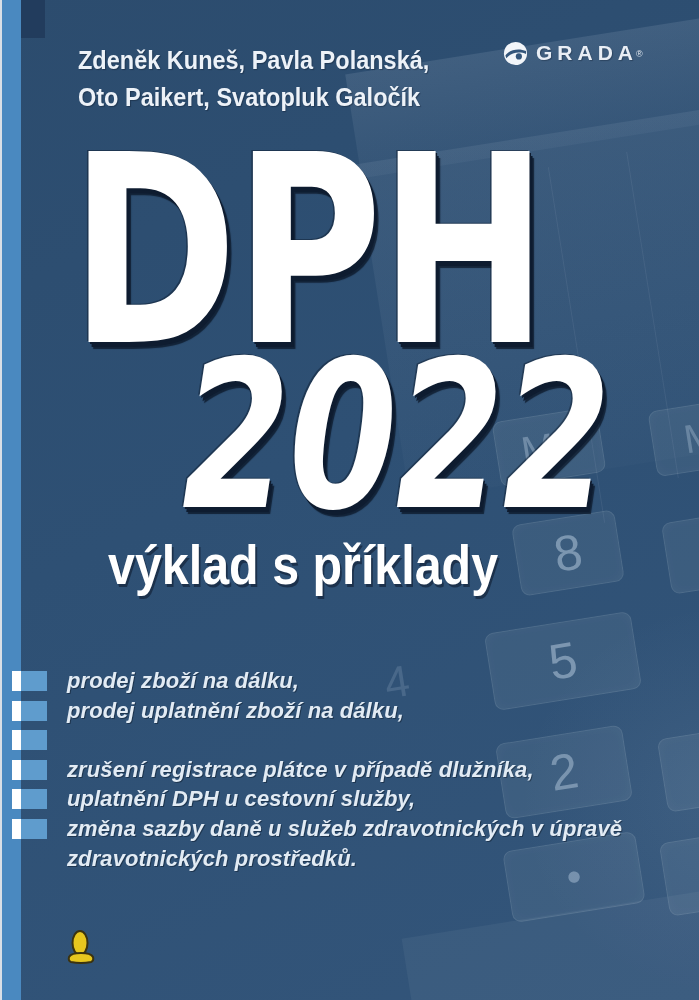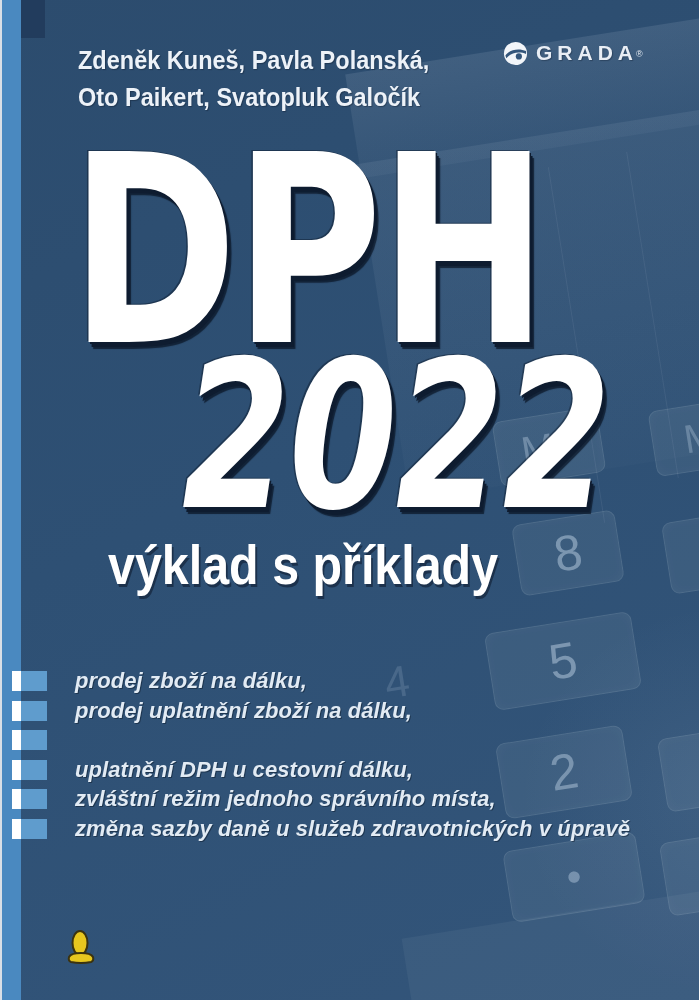--- a/index.html
+++ b/index.html
@@ -60,21 +60,21 @@
   .t-sub{position:absolute;left:108px;top:538px;z-index:9;
     font-weight:700;font-size:55px;line-height:1;color:#ffffff;
     transform:scaleX(0.88);transform-origin:left top;white-space:nowrap;
     text-shadow:2px 3px 0 rgba(12,24,42,0.55);}
   
   .topics{position:absolute;left:0;top:666px;z-index:10;margin:0;padding:0;list-style:none;width:660px;}
   .topic-row{display:flex;align-items:flex-start;min-height:29.6px;}
   .bullet{flex:0 0 auto;display:flex;margin-top:5px;}
   .b-white{display:block;width:9px;height:20px;background:#ffffff;margin-left:12px;}
   .b-blue{display:block;width:26px;height:20px;background:#5f9ccd;}
-  .topic-text{margin-left:28px;color:#e2ebf4;font-style:italic;font-weight:700;
+  .topic-text{margin-left:20px;color:#e2ebf4;font-style:italic;font-weight:700;
     font-size:22px;line-height:29.6px;letter-spacing:0.1px;
     text-shadow:1px 1px 0 rgba(9,19,34,0.45);}
   
   .stamp{position:absolute;left:65px;top:929px;z-index:10;}
 </style>
 </head>
 <body>
 
 <div class="cover">
 
@@ -160,39 +160,40 @@
           <span class="b-white"></span>
           <span class="b-blue"></span>
         </span>
       </li>
       <li class="topic-row">
         <span class="bullet">
           <span class="b-white"></span>
           <span class="b-blue"></span>
         </span>
         <span class="topic-text">
-          <div>uplatnění DPH u cestovní dálku,</div>
-        </span>
-      </li>
-      <li class="topic-row">
-        <span class="bullet">
-          <span class="b-white"></span>
-          <span class="b-blue"></span>
-        </span>
-        <span class="topic-text">
-          <div>zvláštní režim jednoho správního místa,</div>
+          <div>zrušení registrace plátce v případě dlužníka,</div>
+        </span>
+      </li>
+      <li class="topic-row">
+        <span class="bullet">
+          <span class="b-white"></span>
+          <span class="b-blue"></span>
+        </span>
+        <span class="topic-text">
+          <div>uplatnění DPH u cestovní služby,</div>
         </span>
       </li>
       <li class="topic-row">
         <span class="bullet">
           <span class="b-white"></span>
           <span class="b-blue"></span>
         </span>
         <span class="topic-text">
           <div>změna sazby daně u služeb zdravotnických v úpravě</div>
+          <div>zdravotnických prostředků.</div>
         </span>
       </li>
     </ul>
 
   <svg class="stamp" width="32" height="42" viewBox="0 0 32 42">
     <ellipse cx="15" cy="14" rx="7.5" ry="12" fill="#e7c71f" stroke="#3b3310" stroke-width="2"></ellipse>
     <path d="M4,28 q2,-4 12,-4 q10,0 12,4 q1,4 -2,5 q-10,2 -20,0 q-3,-1 -2,-5 z" fill="#e7c71f" stroke="#3b3310" stroke-width="2"></path>
   </svg>
 
 </div>

